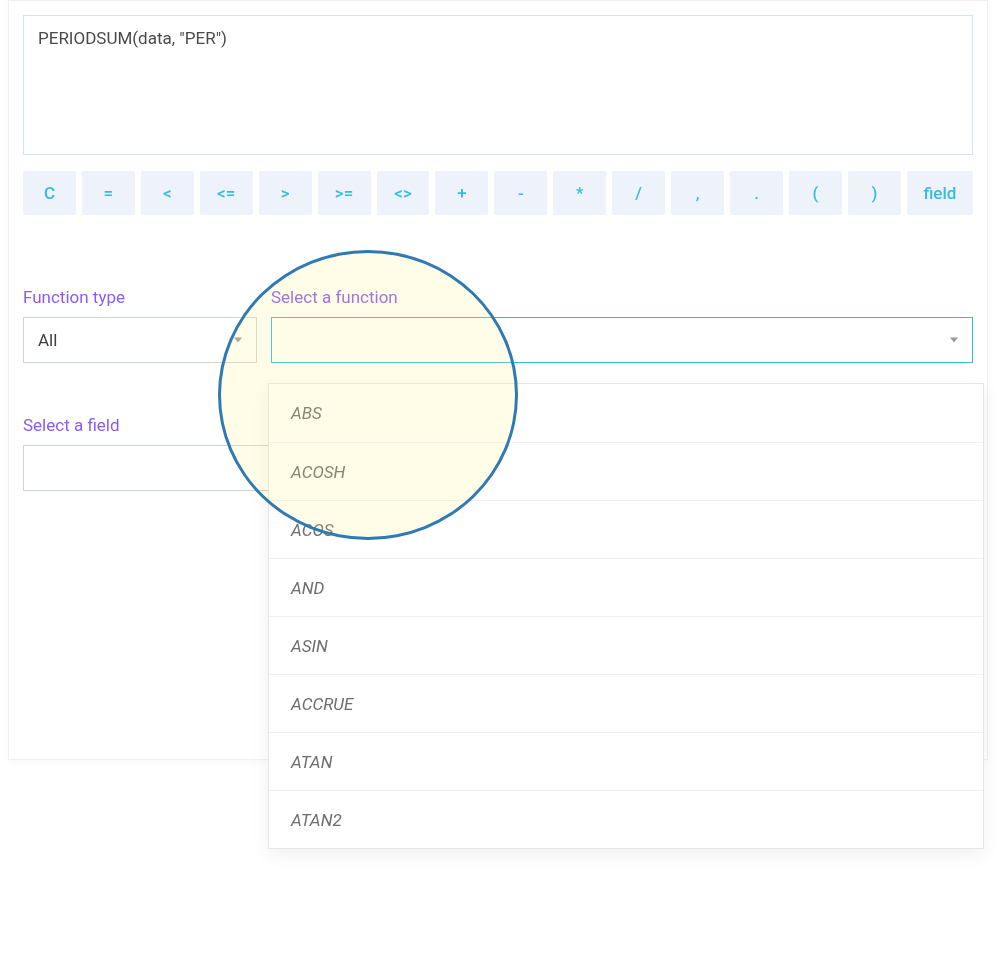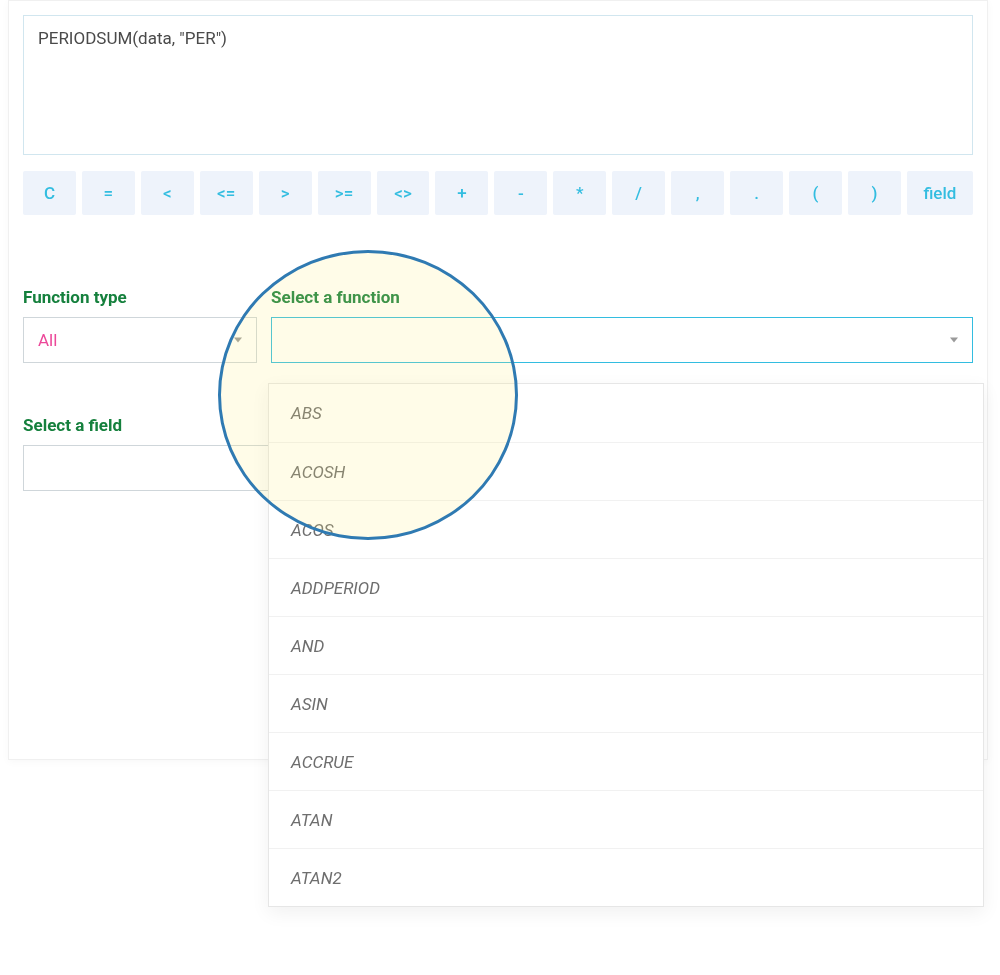--- a/index.html
+++ b/index.html
@@ -51,33 +51,32 @@
   }
   .op-btn.data { flex: 1.3 1 70px; }
   .fields-row {
     margin-top: 72px;
     display: flex;
     gap: 14px;
     position: relative;
   }
   .label {
     font-size: 17px;
-    color: #15803d;
+    color: #8b5cf6;
     margin-bottom: 10px;
-    font-weight: bold;
   }
   .col-ftype { width: 234px; flex: 0 0 234px; }
   .col-func  { flex: 1 1 auto; }
   .select-box {
     width: 100%;
     height: 46px;
     border: 1px solid #cfd6da;
     background: #ffffff;
     font-size: 17px;
-    color: #ec4899;
+    color: #404040;
     padding: 0 36px 0 14px;
     display: flex;
     align-items: center;
     position: relative;
     cursor: pointer;
   }
   .select-box.highlight { border-color: #33bde0; }
   .caret {
     position: absolute;
     right: 14px;
@@ -182,21 +181,20 @@
     <div class="label">Select a field</div>
     <div class="field-input"></div>
   </div>
 
 </div>
 
 <div class="dropdown">
     <div class="dropdown-item">ABS</div>
     <div class="dropdown-item">ACOSH</div>
     <div class="dropdown-item">ACOS</div>
-    <div class="dropdown-item">ADDPERIOD</div>
     <div class="dropdown-item">AND</div>
     <div class="dropdown-item">ASIN</div>
     <div class="dropdown-item">ACCRUE</div>
     <div class="dropdown-item">ATAN</div>
     <div class="dropdown-item">ATAN2</div>
   </div>
 
 <div class="focus-ring"></div>
 
 </body></html>

